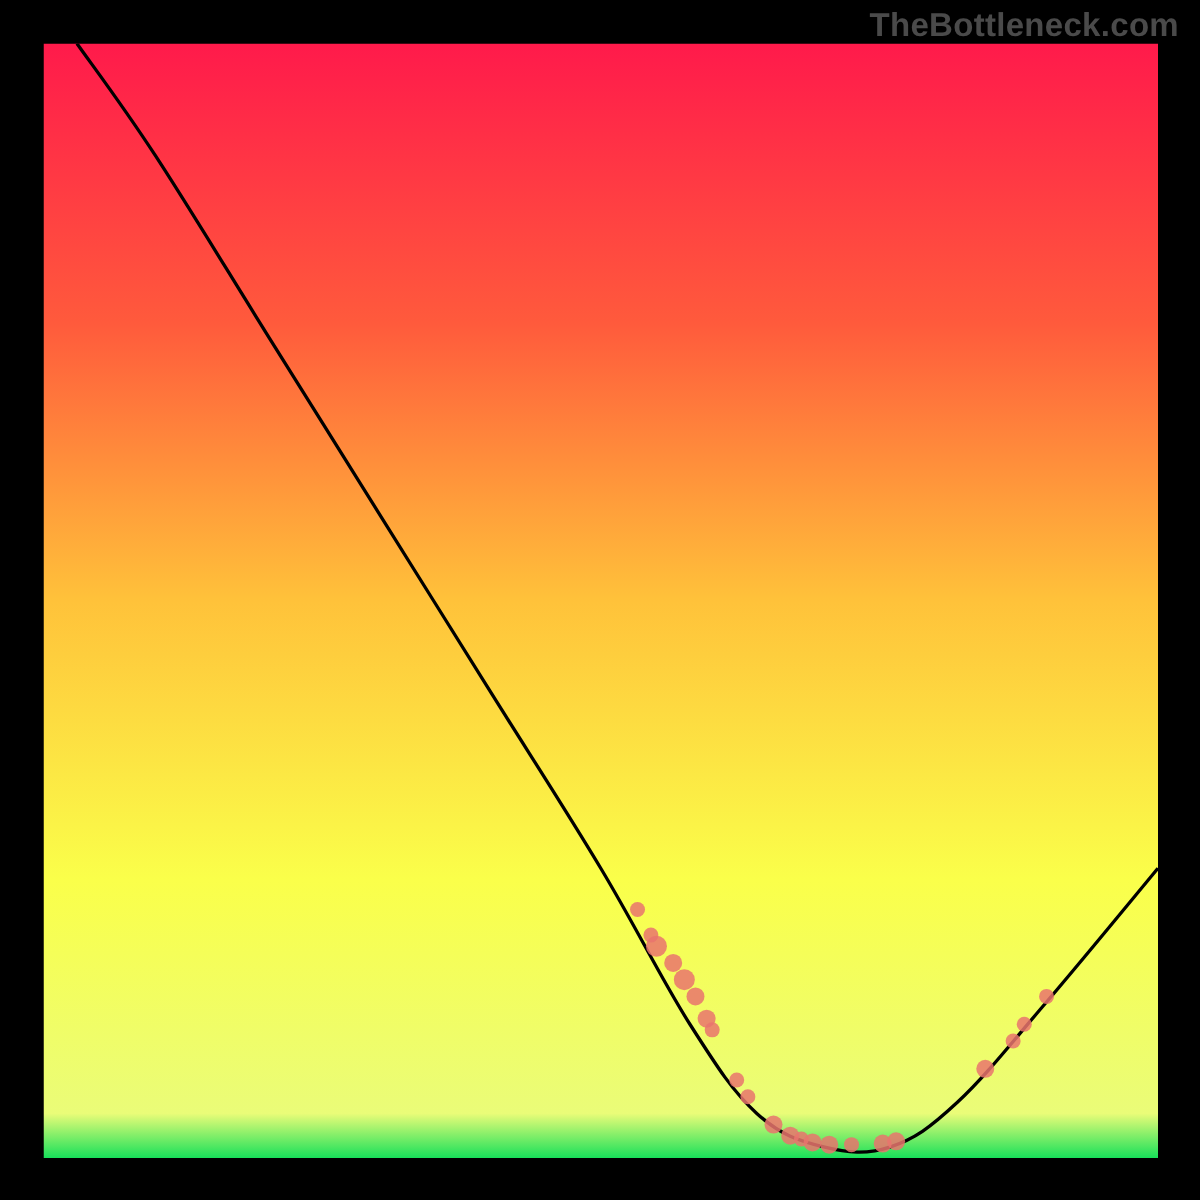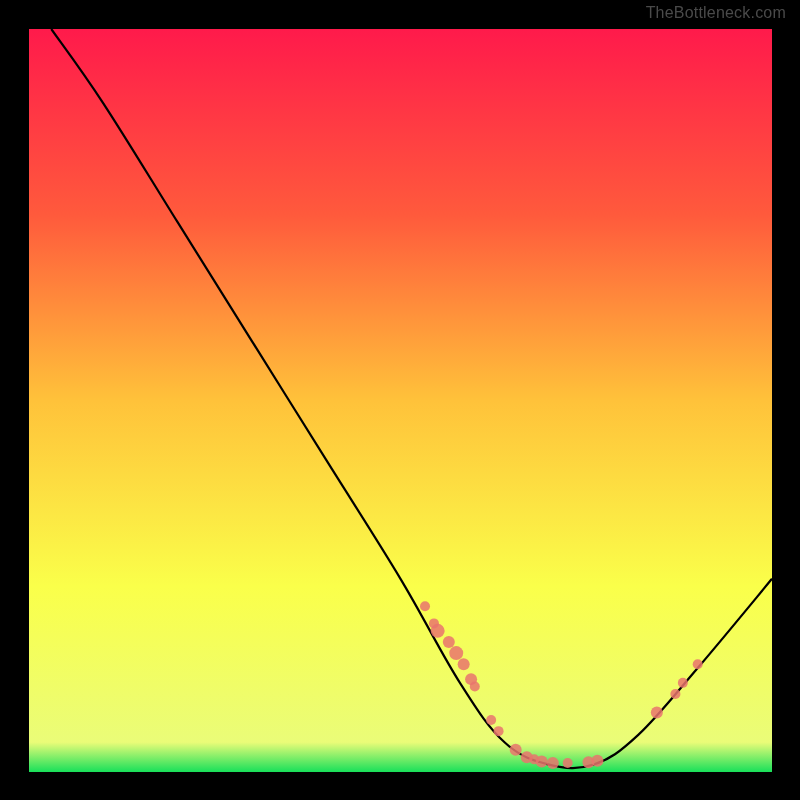--- a/index.html
+++ b/index.html
@@ -14,22 +14,22 @@
   .wrap {
     position: relative;
     width: 800px;
     height: 800px;
   }
   .watermark {
     position: absolute;
     top: 4px;
     right: 14px;
     color: #4a4a4a;
-    font-size: 16px;
-    font-weight: 400;
+    font-size: 22px;
+    font-weight: 700;
     letter-spacing: 0.2px;
   }
   .plot {
     position: absolute;
     left: 29px;
     top: 29px;
     width: 743px;
     height: 743px;
   }
   svg { display: block; }

